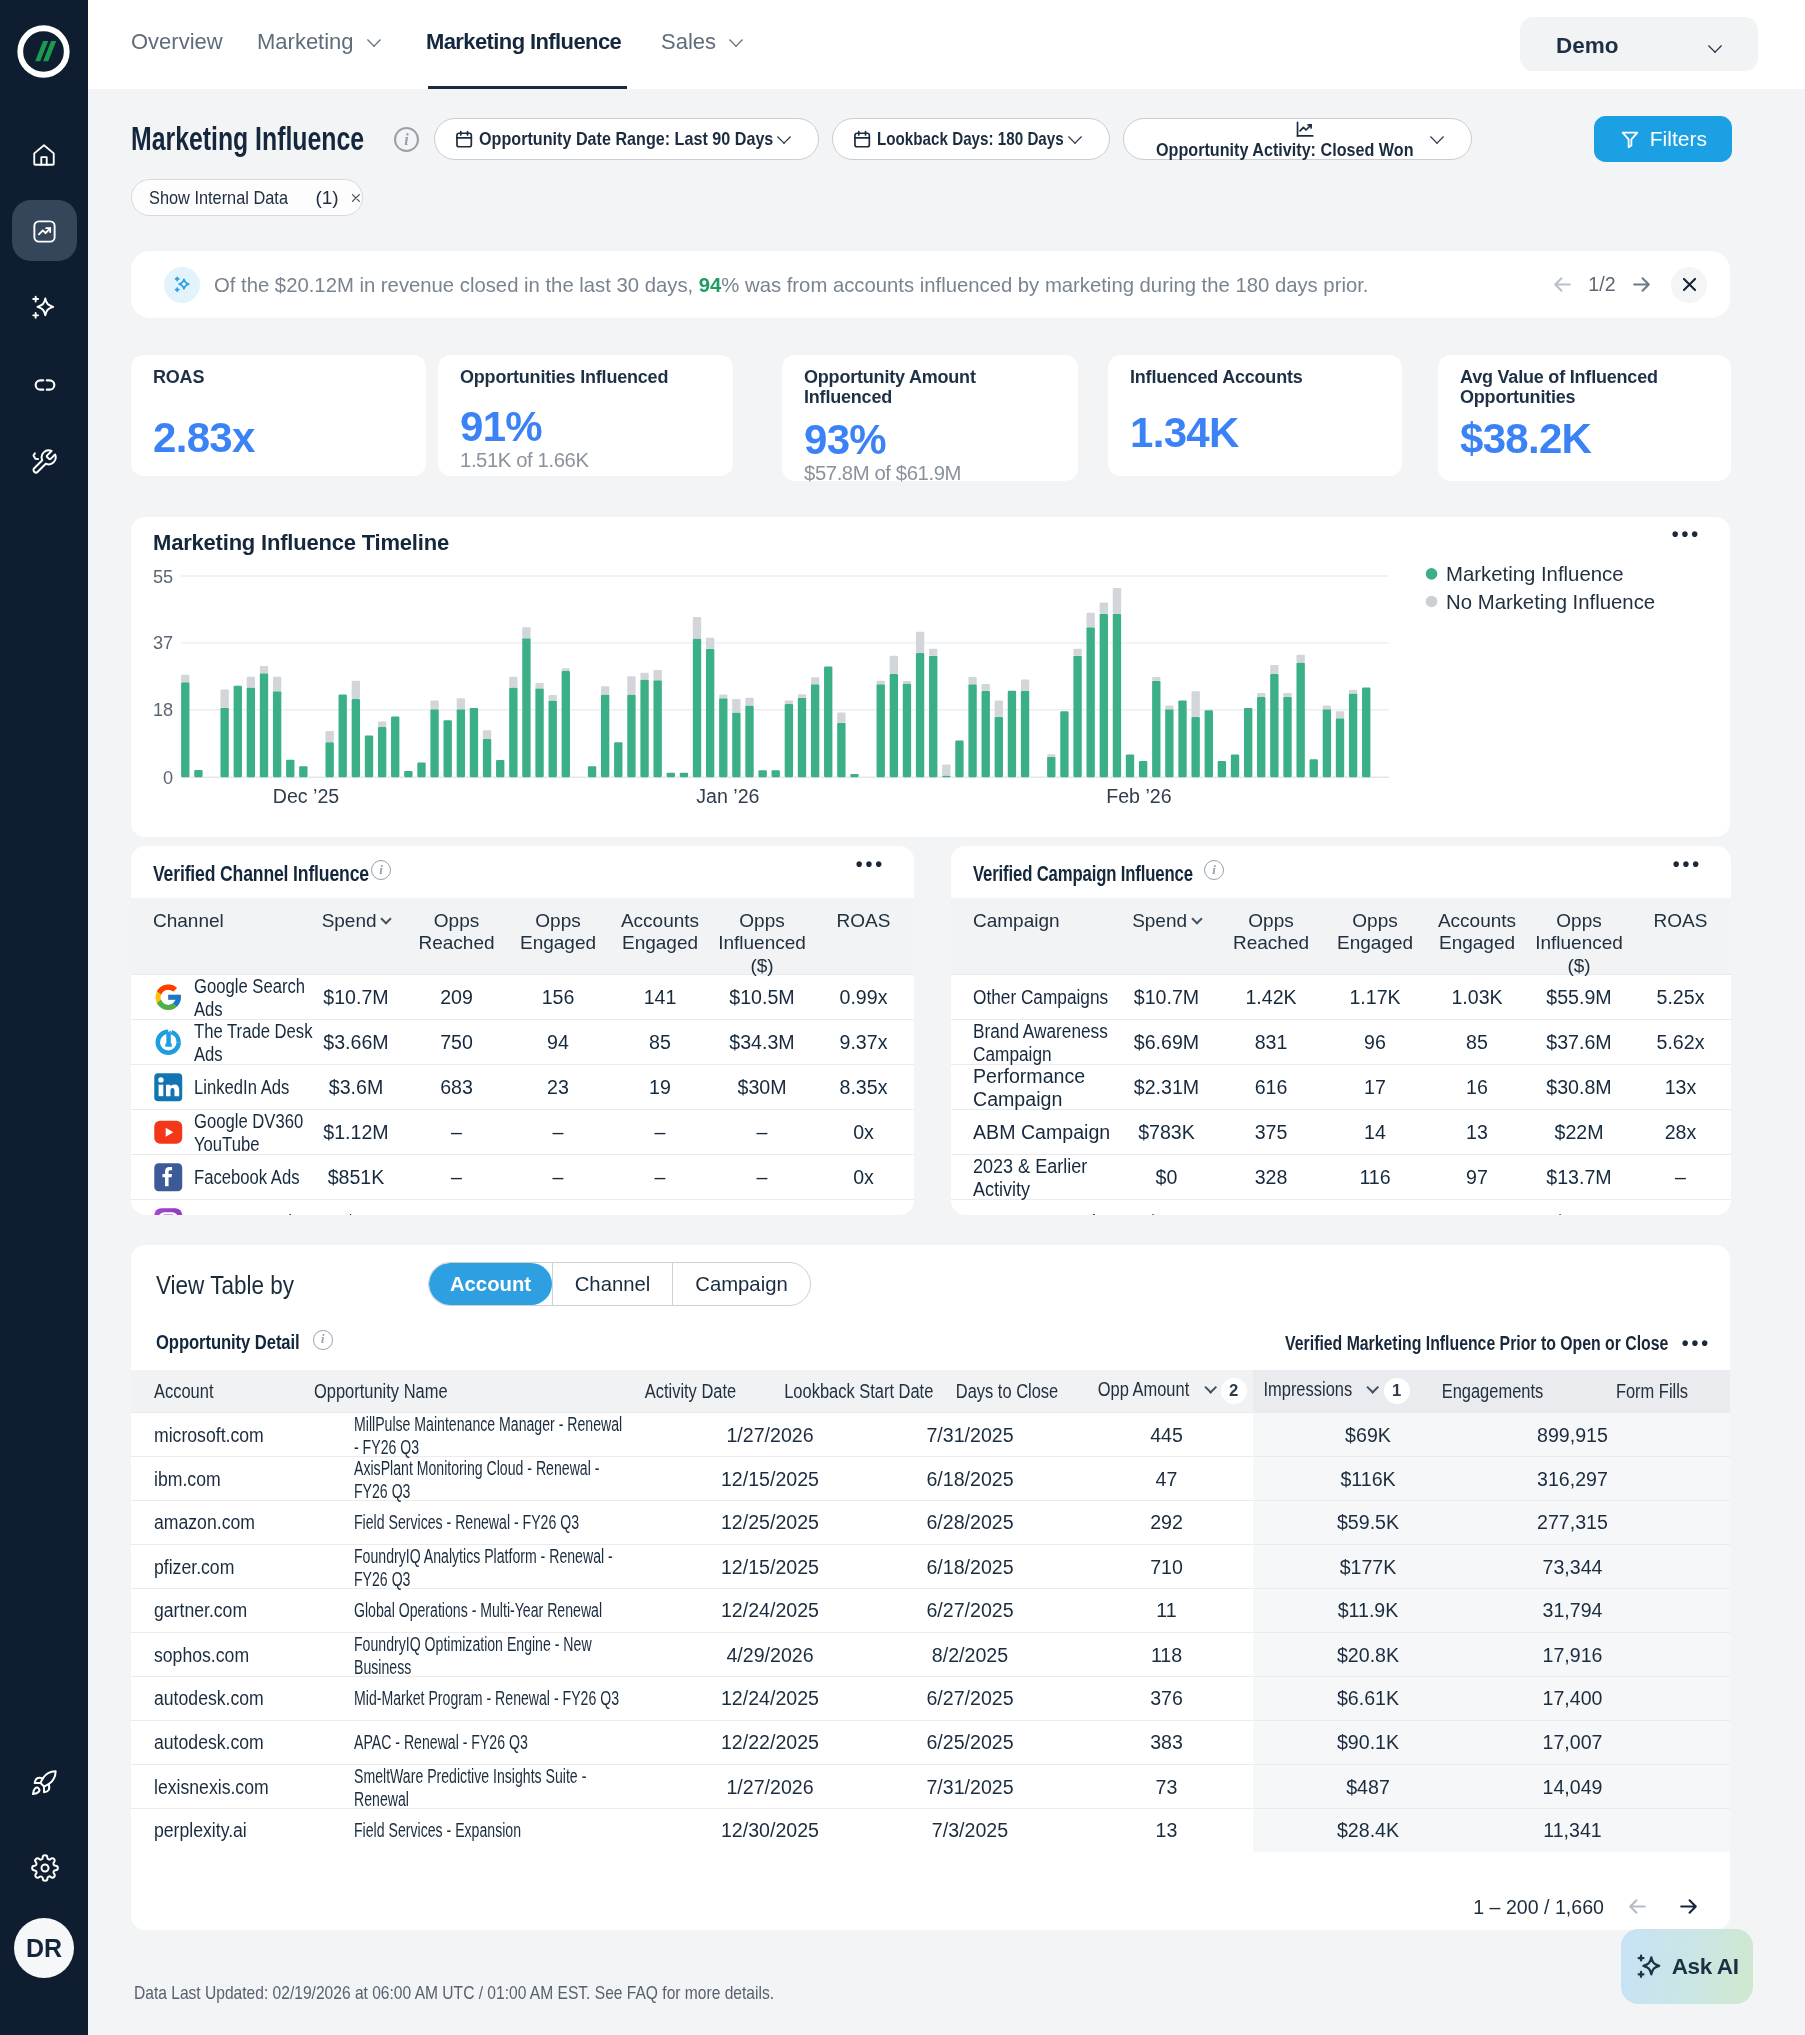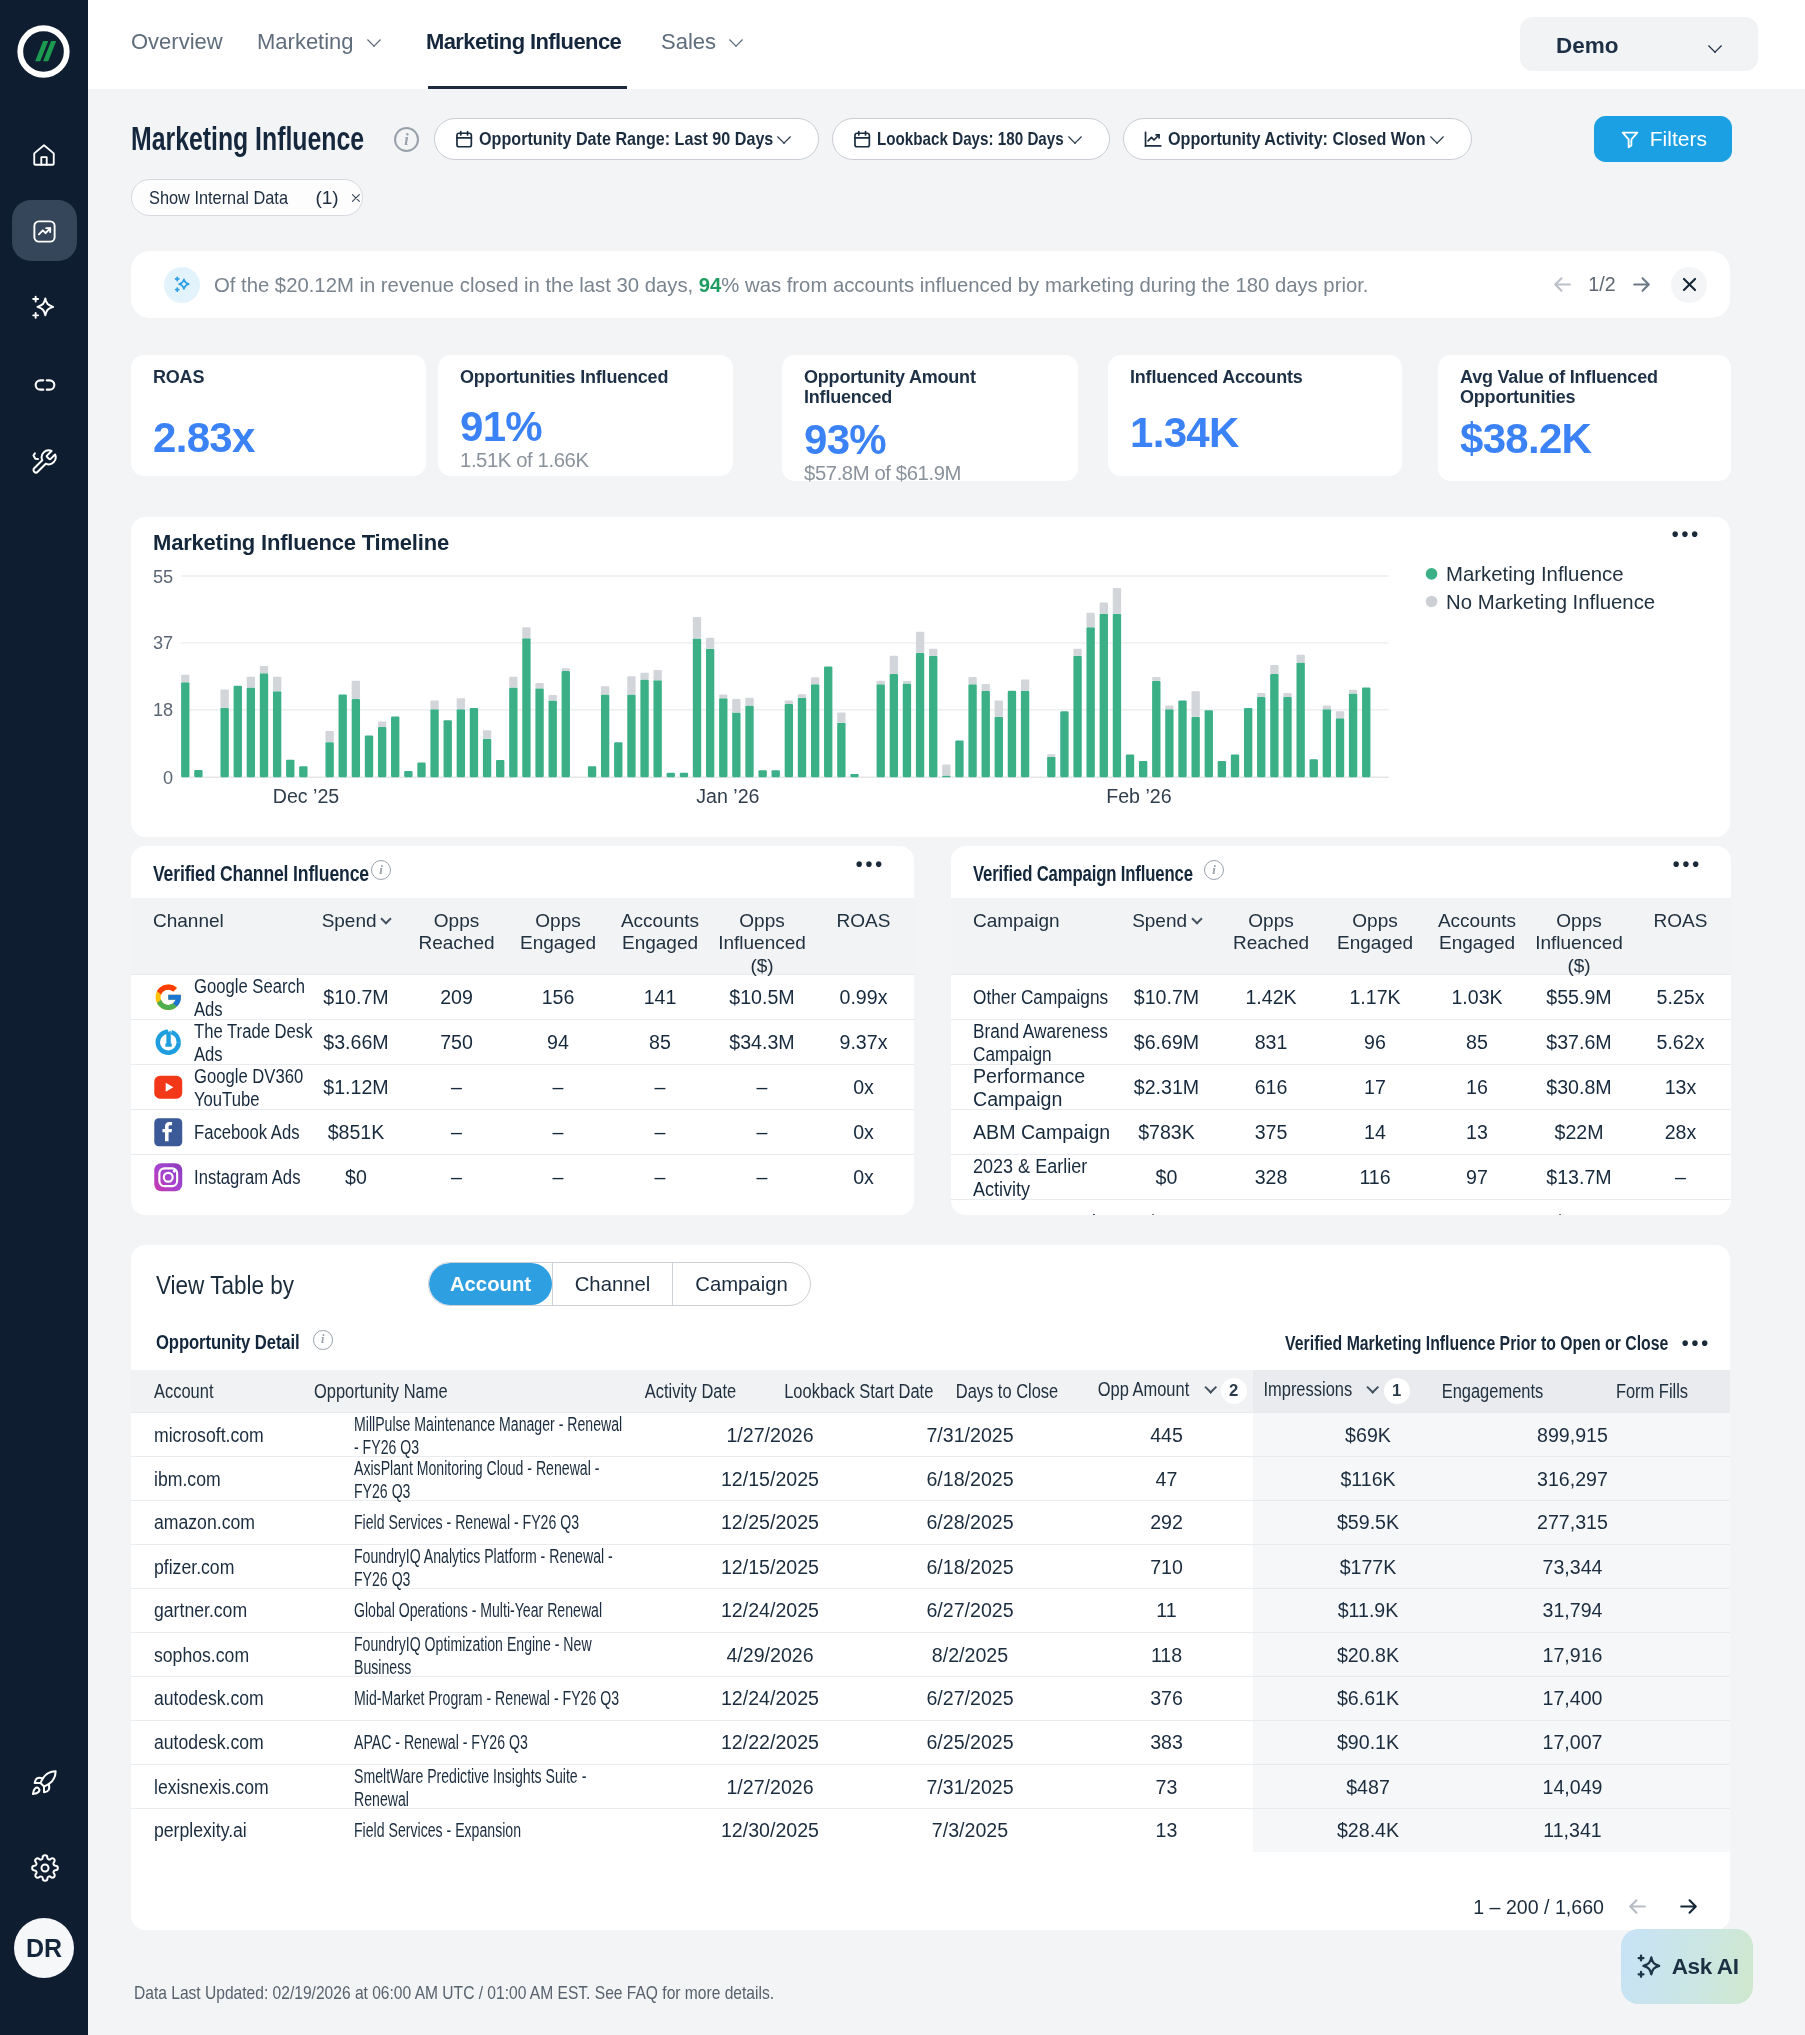--- a/index.html
+++ b/index.html
@@ -159,21 +159,21 @@
     <span class="chev"></span>
 </div>
 <div class="chip" style="left:832px;width:278px;padding-left:19px;">
   <svg width="20.3" height="20.3" viewBox="0 0 24 24" fill="none" stroke="#1b2c3f" stroke-width="2" stroke-linecap="round">
       <rect x="3.5" y="5" width="17" height="16" rx="2.5"></rect>
       <path d="M8 3 v4 M16 3 v4 M3.5 10.5 h17"></path>
     </svg>
   <span class="lab" style="transform:scaleX(.8);">Lookback Days: 180 Days</span>
     <span class="chev"></span>
 </div>
-<div class="chip" style="left:1123px;width:349px;padding-left:19px;">
+<div class="chip" style="left:1123px;width:349px;padding-left:19px;flex-direction:column;">
   <svg width="20.3" height="20.3" viewBox="0 0 24 24" fill="none" stroke="#1b2c3f" stroke-width="2" stroke-linecap="round" stroke-linejoin="round">
       <path d="M3 20 V4"></path>
       <path d="M3 20 H21"></path>
       <path d="M6 14 l4-4 3 3 6-6"></path>
       <path d="M15.5 7 H19 V10.5"></path>
     </svg>
   <span class="lab">Opportunity Activity: Closed Won</span>
     <span class="chev"></span>
 </div>
 <div id="filters">
@@ -450,20 +450,39 @@
         <div>750</div>
         <div>94</div>
         <div>85</div>
         <div>$34.3M</div>
         <div>9.37x</div>
       </div>
     <div class="trow lgrid" style="height:45px;">
         <div>
           <span style="width:30.5px;display:flex;flex:none;">
             <svg width="30.5" height="30.5" viewBox="0 0 48 48">
+              <rect x="2" y="2" width="44" height="44" rx="6" fill="#1275b1"></rect>
+              <circle cx="12.5" cy="12.5" r="4.2" fill="#fff"></circle>
+              <rect x="8.8" y="20" width="7.4" height="18" fill="#fff"></rect>
+              <path d="M20.5 20 h7 v2.6 c1.2-1.8 3.3-3.1 6.3-3.1 c5 0 7.4 3 7.4 8.6 V38 h-7.4 v-8.9 c0-2.5-1-4.1-3.1-4.1 c-2.2 0-3.2 1.6-3.2 4.1 V38 h-7 z" fill="#fff"></path>
+            </svg>
+          </span>
+          <span class="chanlab">LinkedIn Ads</span>
+        </div>
+        <div>$3.6M</div>
+        <div>683</div>
+        <div>23</div>
+        <div>19</div>
+        <div>$30M</div>
+        <div>8.35x</div>
+      </div>
+    <div class="trow lgrid" style="height:45px;">
+        <div>
+          <span style="width:30.5px;display:flex;flex:none;">
+            <svg width="30.5" height="30.5" viewBox="0 0 48 48">
               <rect x="2" y="6" width="44" height="36" rx="9" fill="#f23819"></rect>
               <path d="M20 17 l12 7 l-12 7 z" fill="#fff"></path>
             </svg>
           </span>
           <span class="chanlab">Google DV360<br>YouTube</span>
         </div>
         <div>$1.12M</div>
         <div>–</div>
         <div>–</div>
         <div>–</div>

